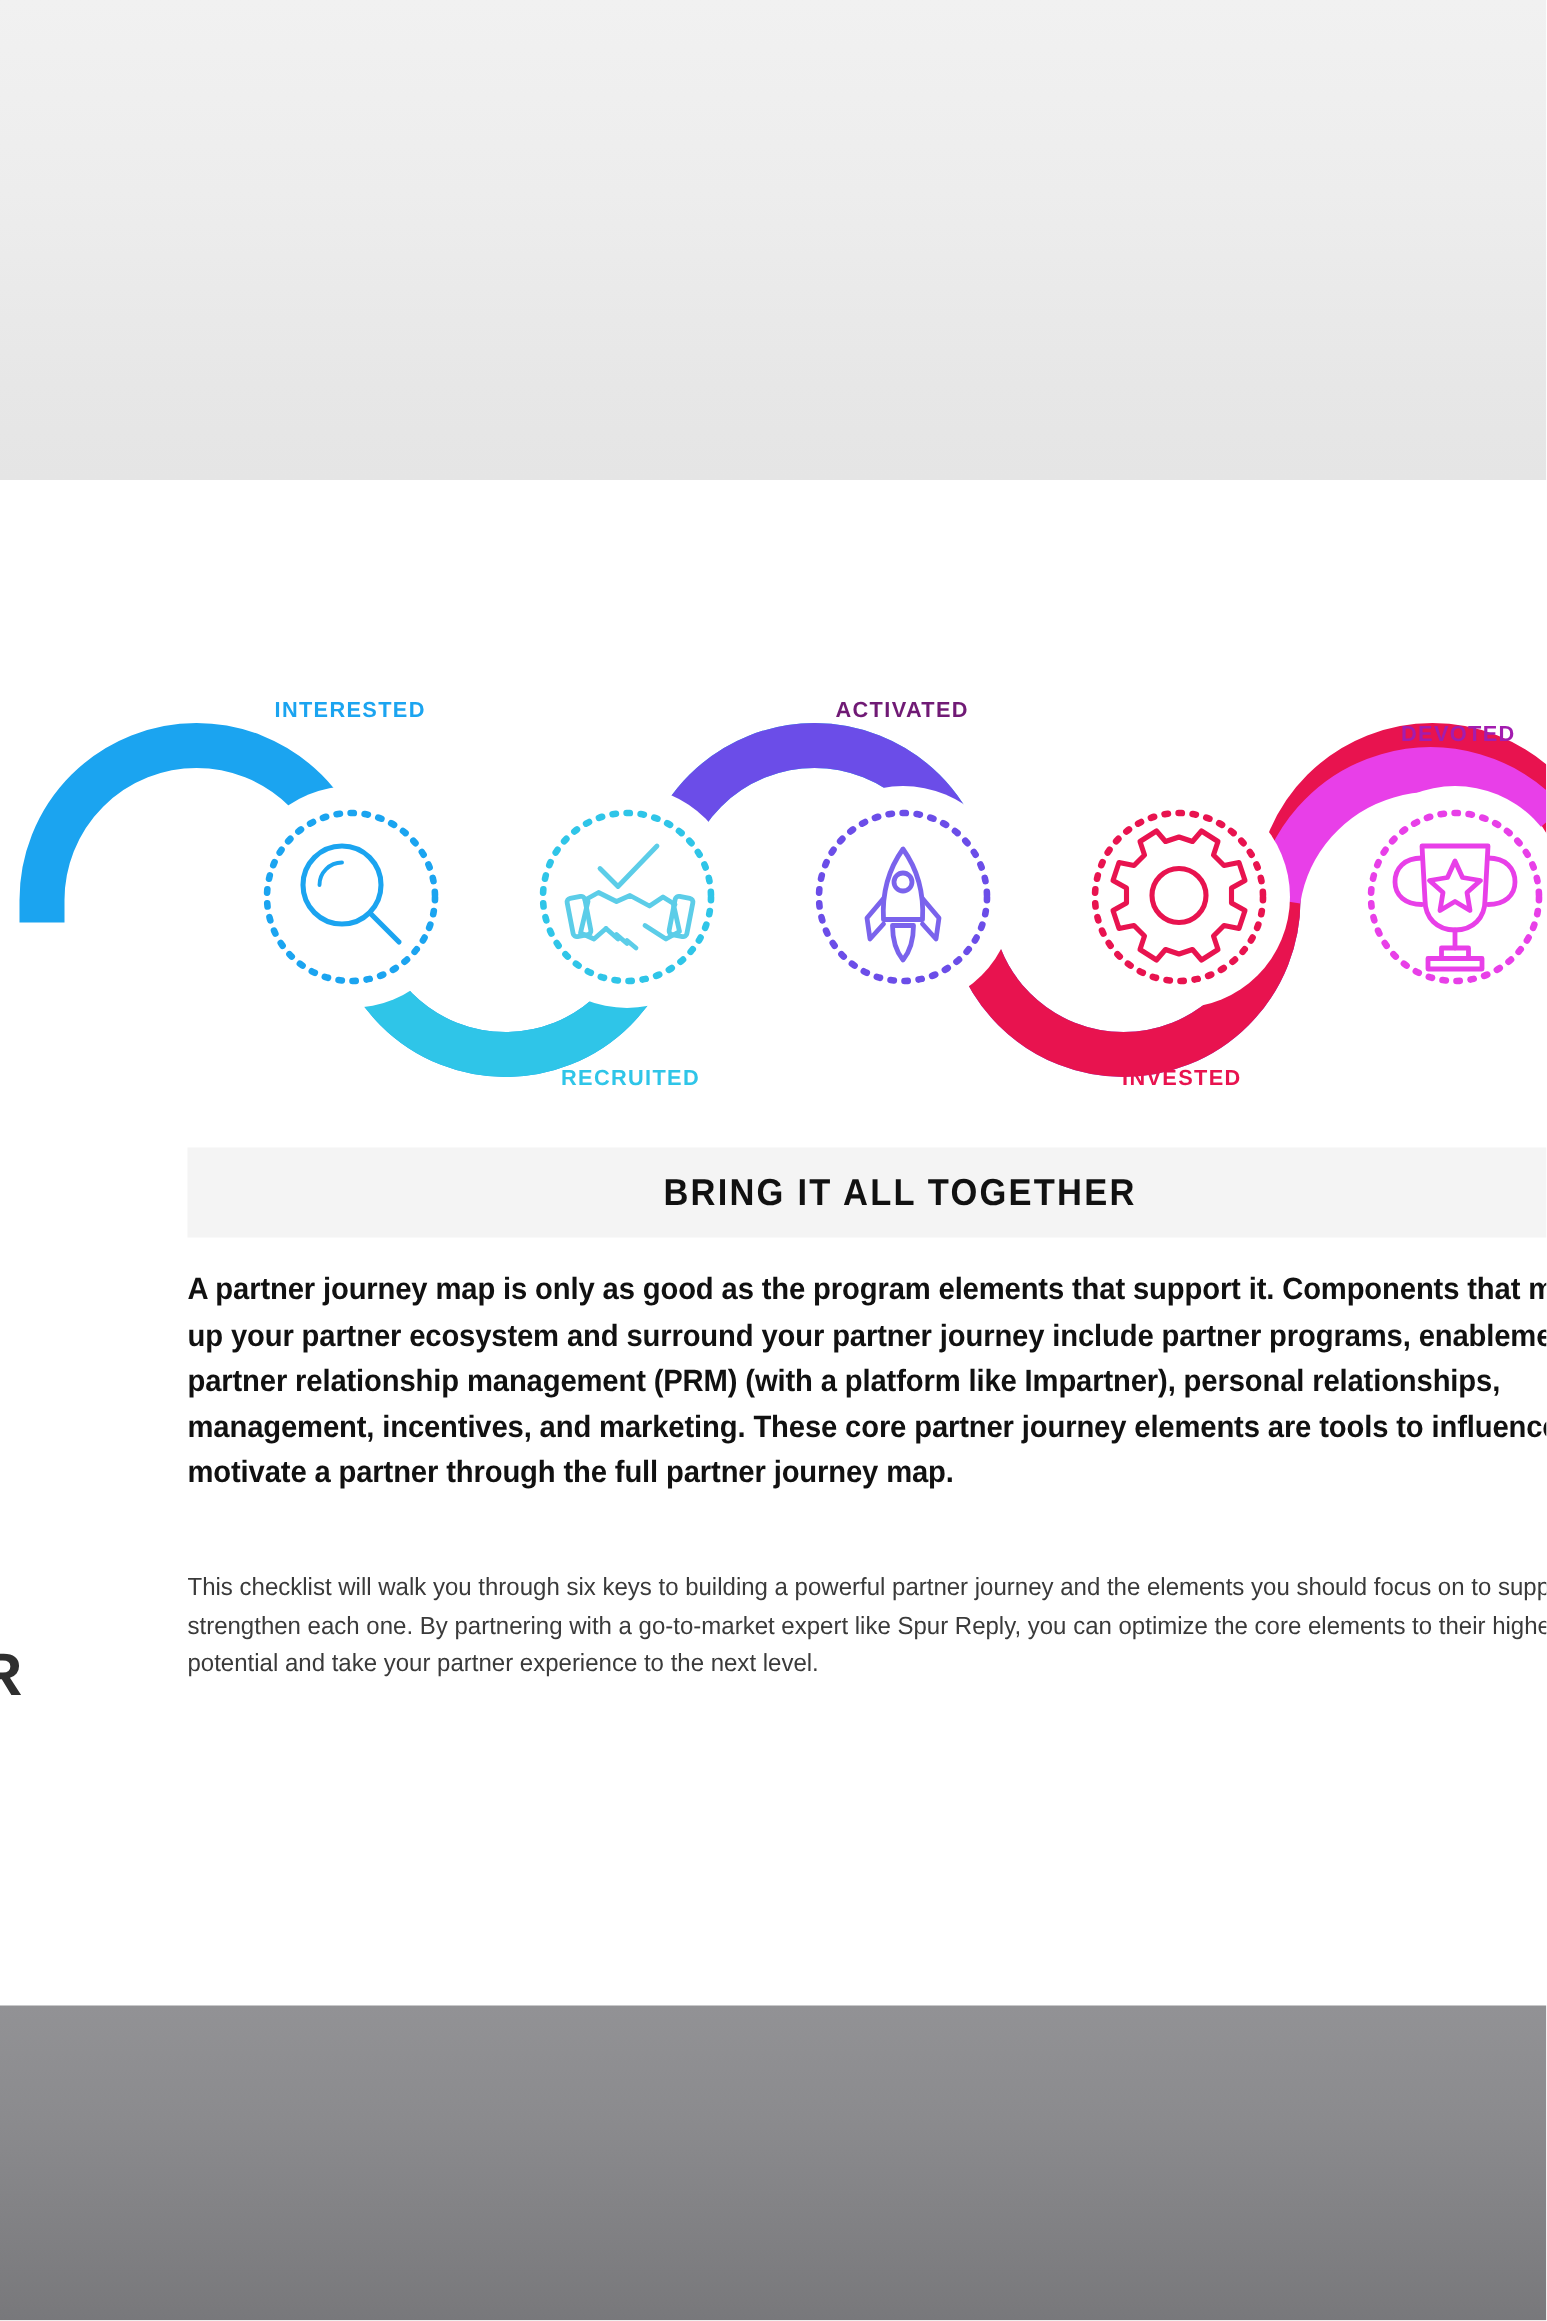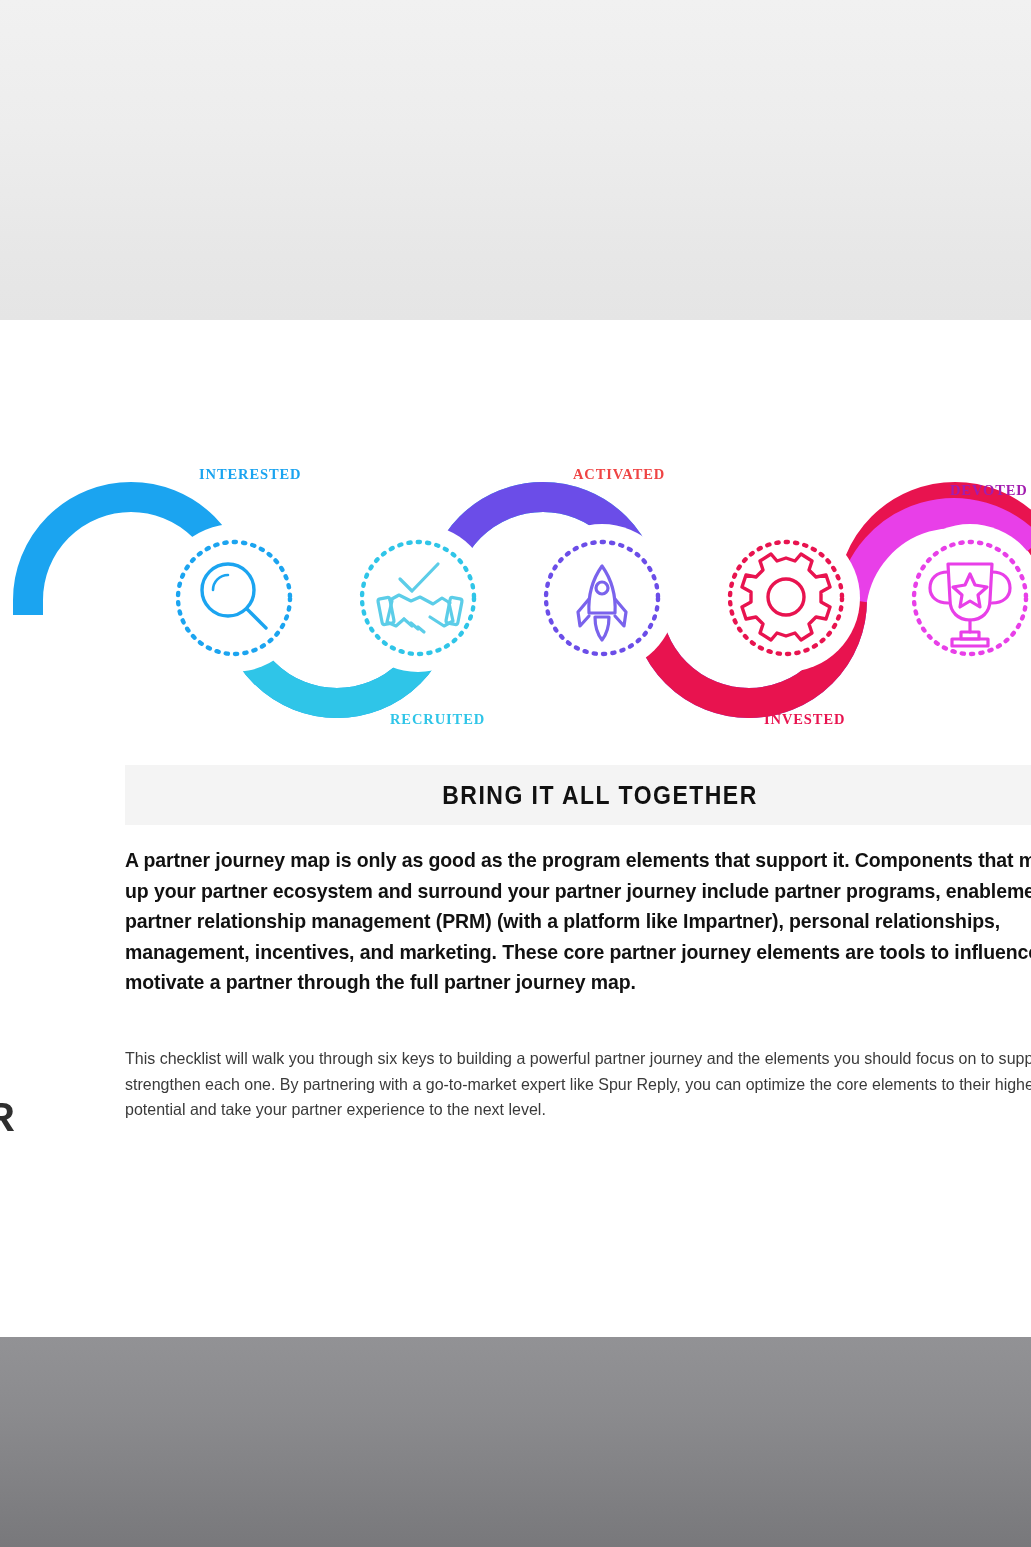--- a/index.html
+++ b/index.html
@@ -28,30 +28,29 @@
 
   
   #journey {
     position:absolute; left:0px; top:440px;
     width:1031px; height:300px;
   }
   #journey-svg { display:block; }
 
   .stage-label {
     position:absolute;
-    font-family:Liberation Serif, serif;
+    font-family:Liberation Sans, sans-serif;
     font-weight:bold;
     font-size:14.5px;
     letter-spacing:0.9px;
     white-space:nowrap;
-    margin-left:16px;
   }
   #label-interested { left:183px;  top:466px; color:#1BA4F0; }
   #label-recruited  { left:374px;  top:711px; color:#2FC5E8;text-align:right; }
-  #label-activated  { left:557px;  top:466px; color:#ef4444; }
+  #label-activated  { left:557px;  top:466px; color:#701a75; }
   #label-invested   { left:748px;  top:711px; color:#E8134F; }
   #label-devoted    { left:934px;  top:482px; color:#a21caf; }
 
   
   #heading-bar {
     position:absolute; left:125px; top:765px;
     width:950px; height:60px;
     background:#f4f4f4;
     display:flex; align-items:center; justify-content:flex-start;
   }

